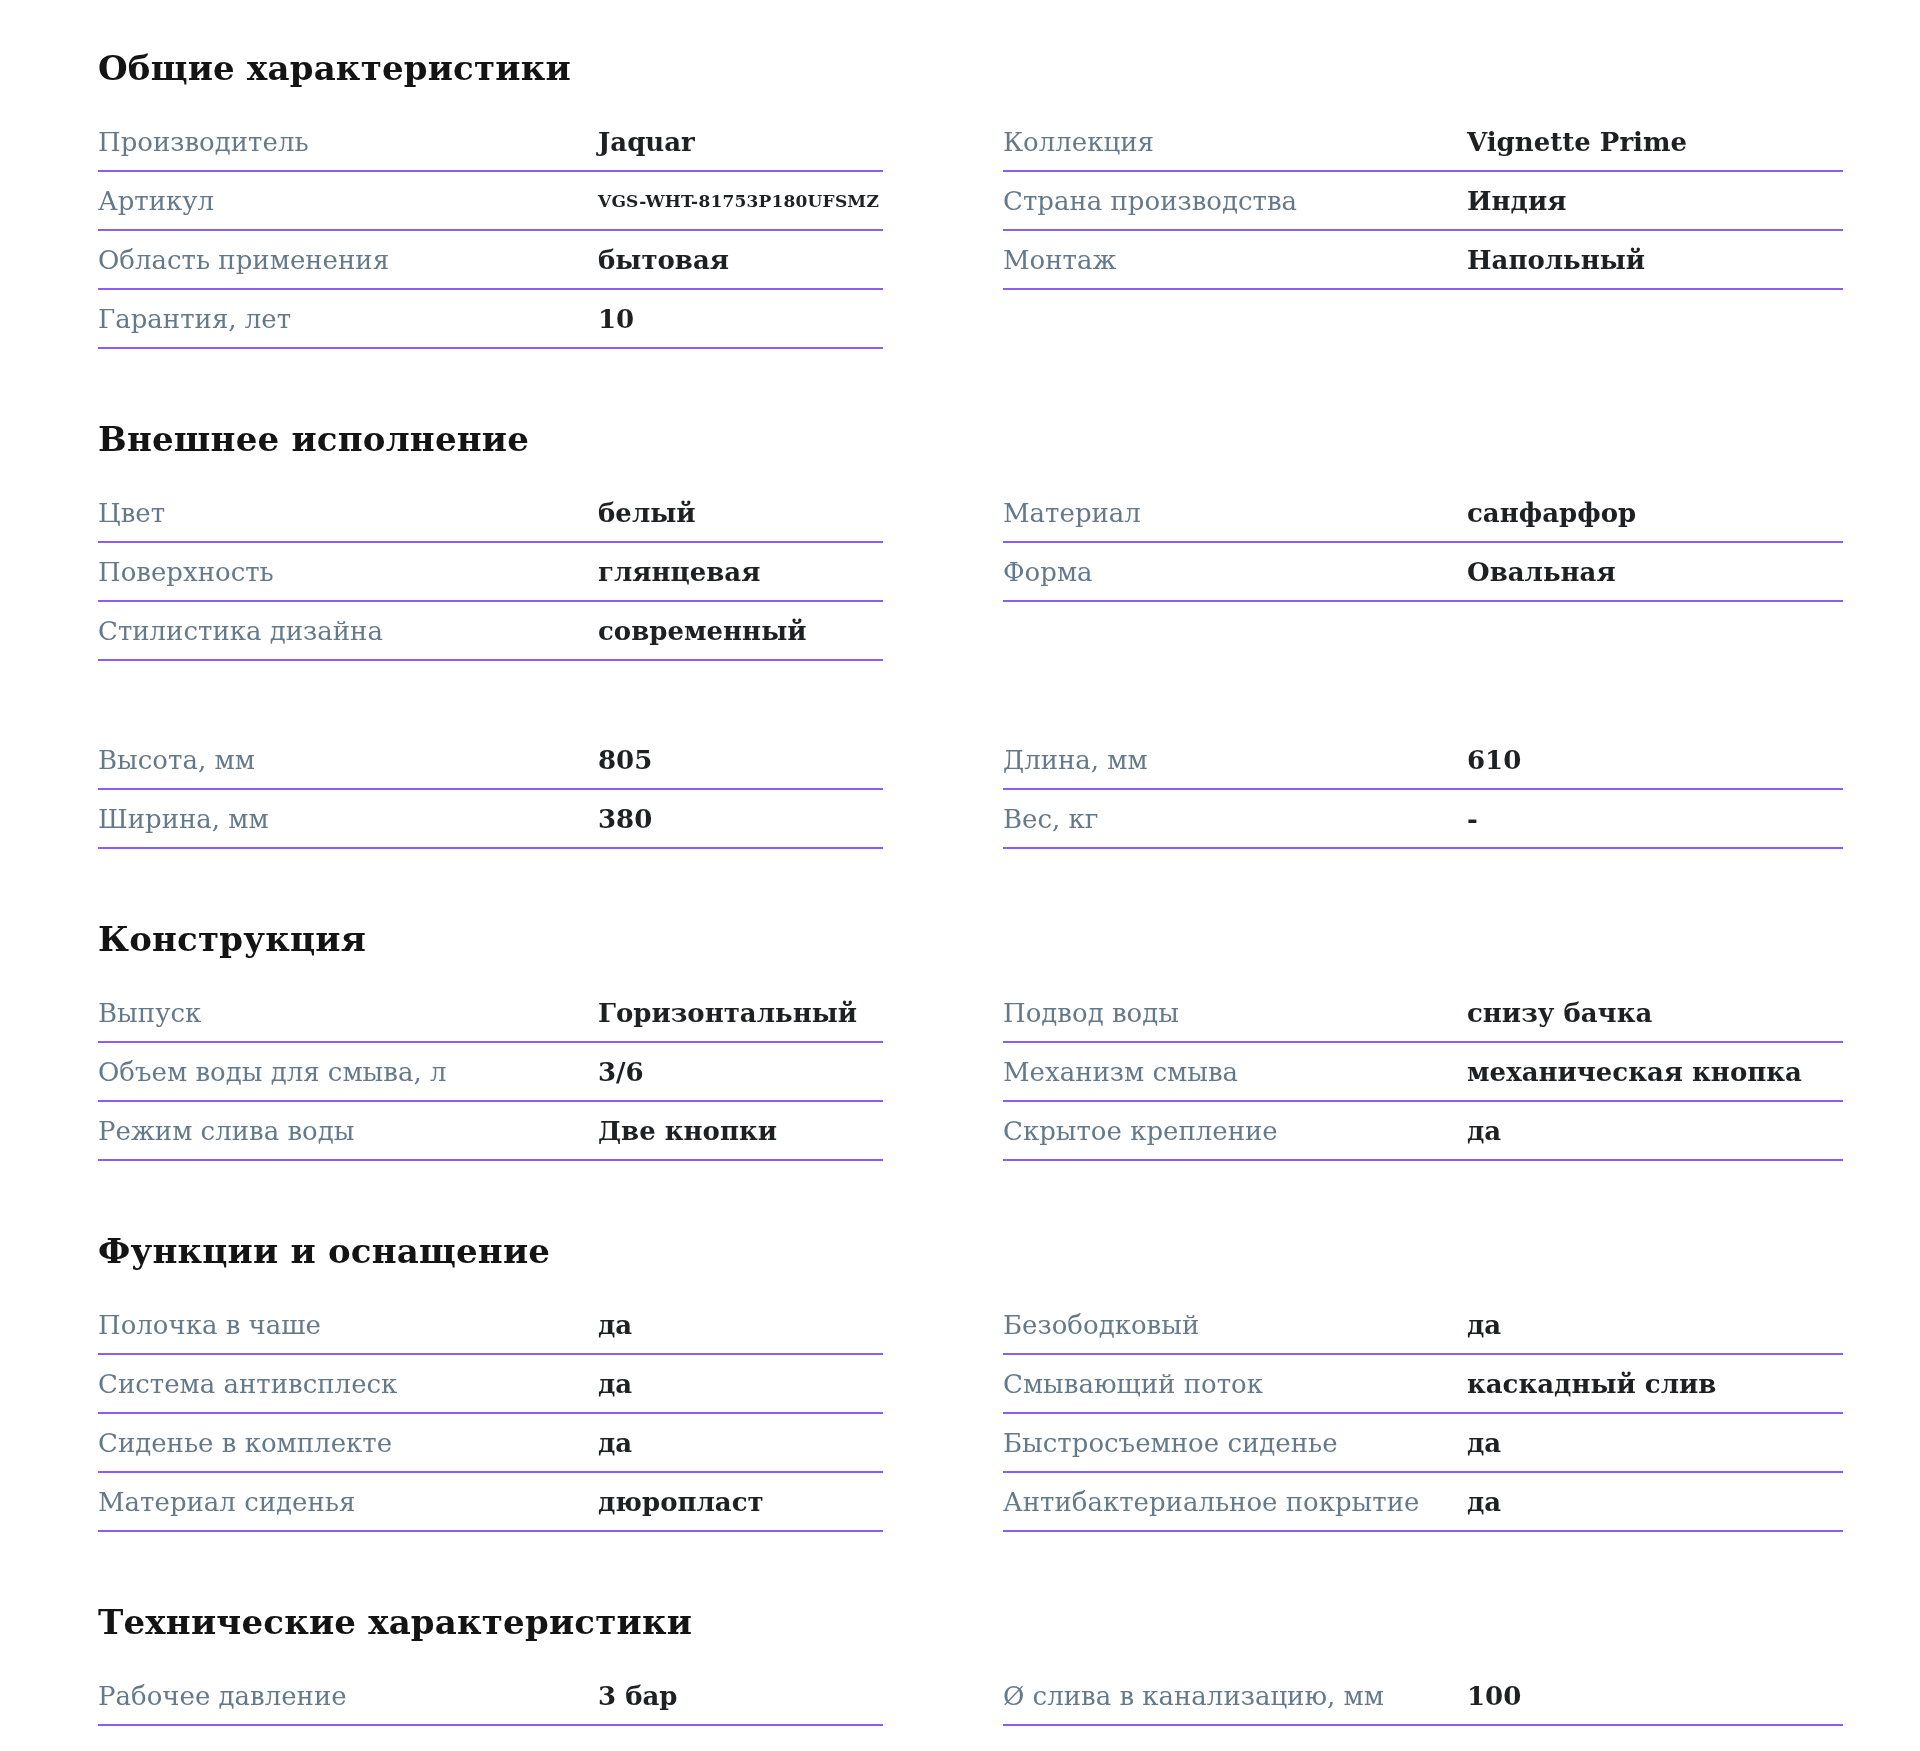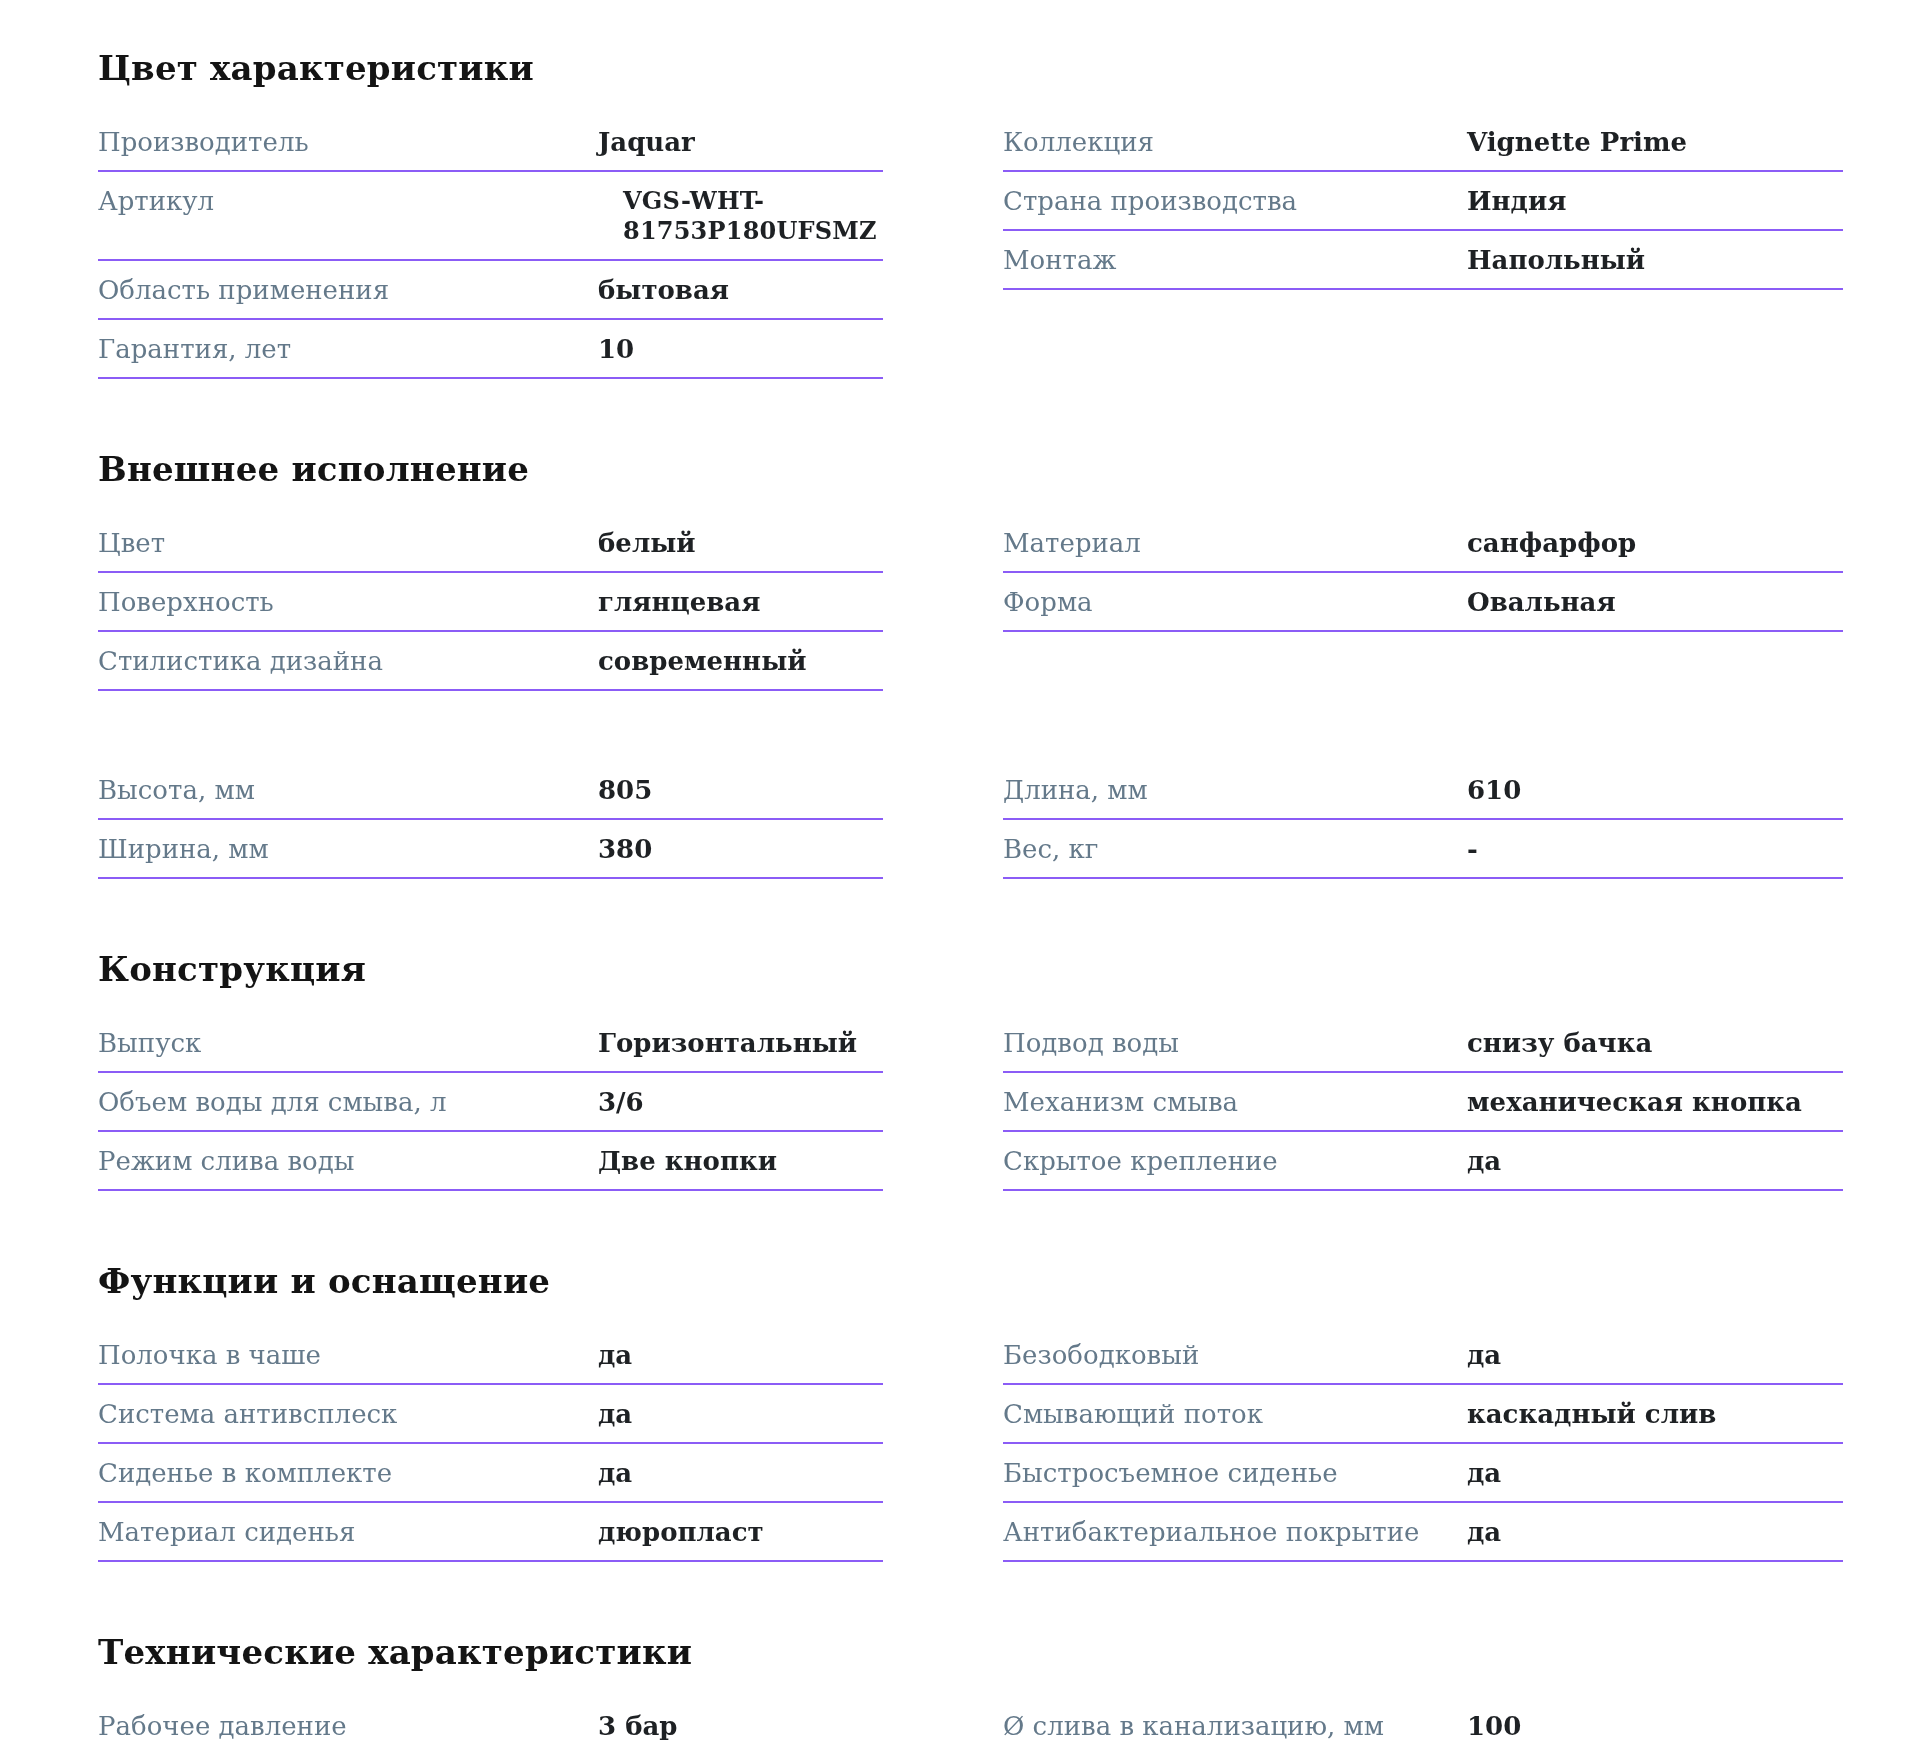--- a/index.html
+++ b/index.html
@@ -42,32 +42,31 @@
     color: #64798a;
     padding-right: 20px;
   }
   .value {
     font-size: 26px;
     line-height: 30px;
     color: #1e2124;
     font-weight: bold;
   }
   .value.small {
-    font-size: 24px;
+    font-size: 17px;
     letter-spacing: 0.2px;
-    margin-left: 25px;
   }
 </style>
 </head>
 <body>
 
 <div class="page">
 
   <section class="spec-section">
-    <h2 class="section-title">Цвет характеристики</h2>
+    <h2 class="section-title">Общие характеристики</h2>
     <div class="cols">
       <div class="col col-left">
         <div class="row">
           <div class="label">Производитель</div>
           <div class="value">Jaquar</div>
         </div>
         <div class="row">
           <div class="label">Артикул</div>
           <div class="value small">VGS-WHT-81753P180UFSMZ</div>
         </div>

